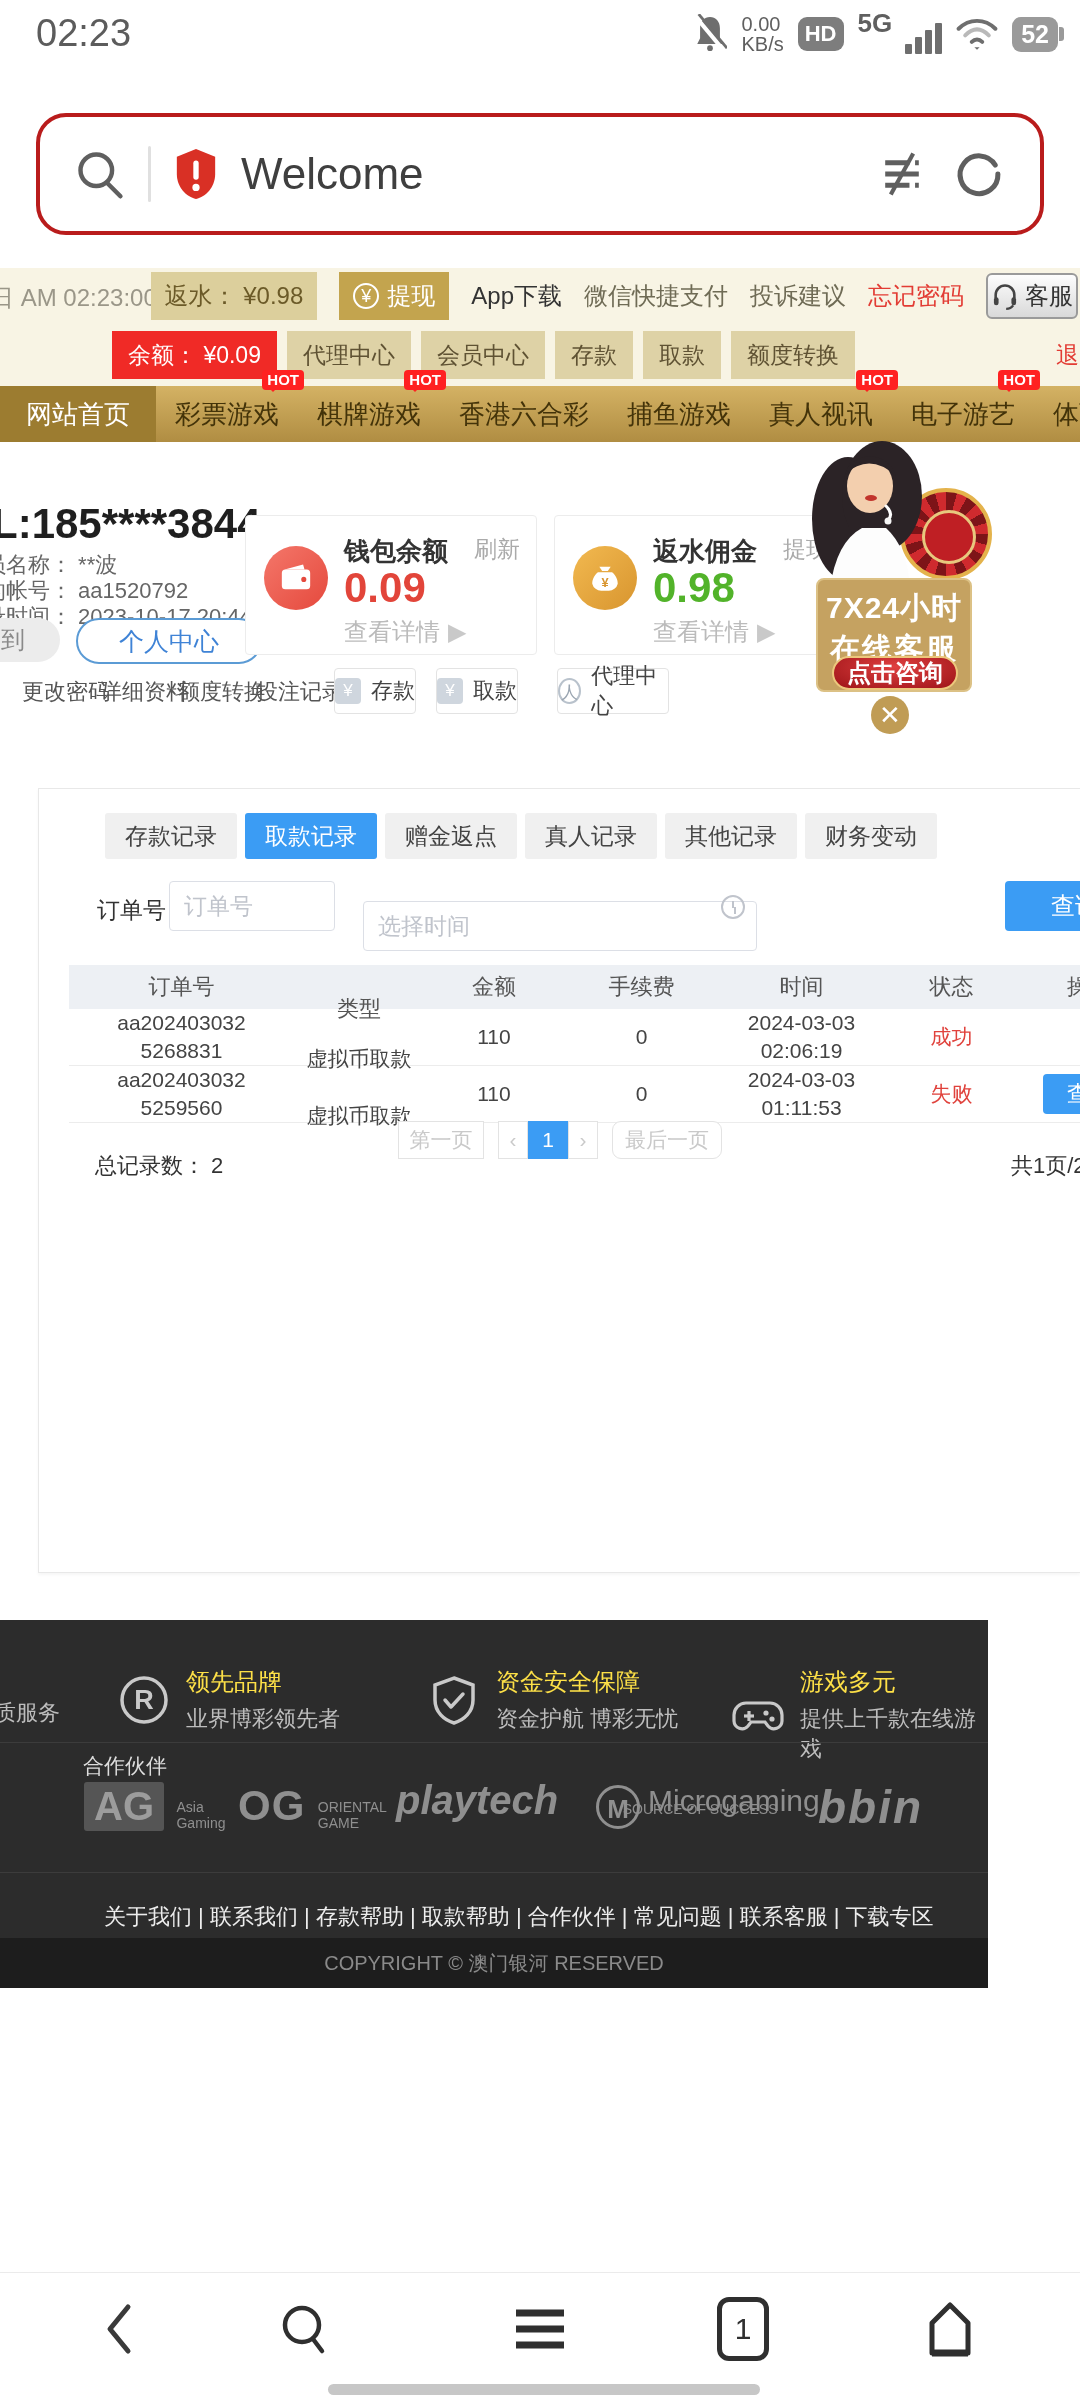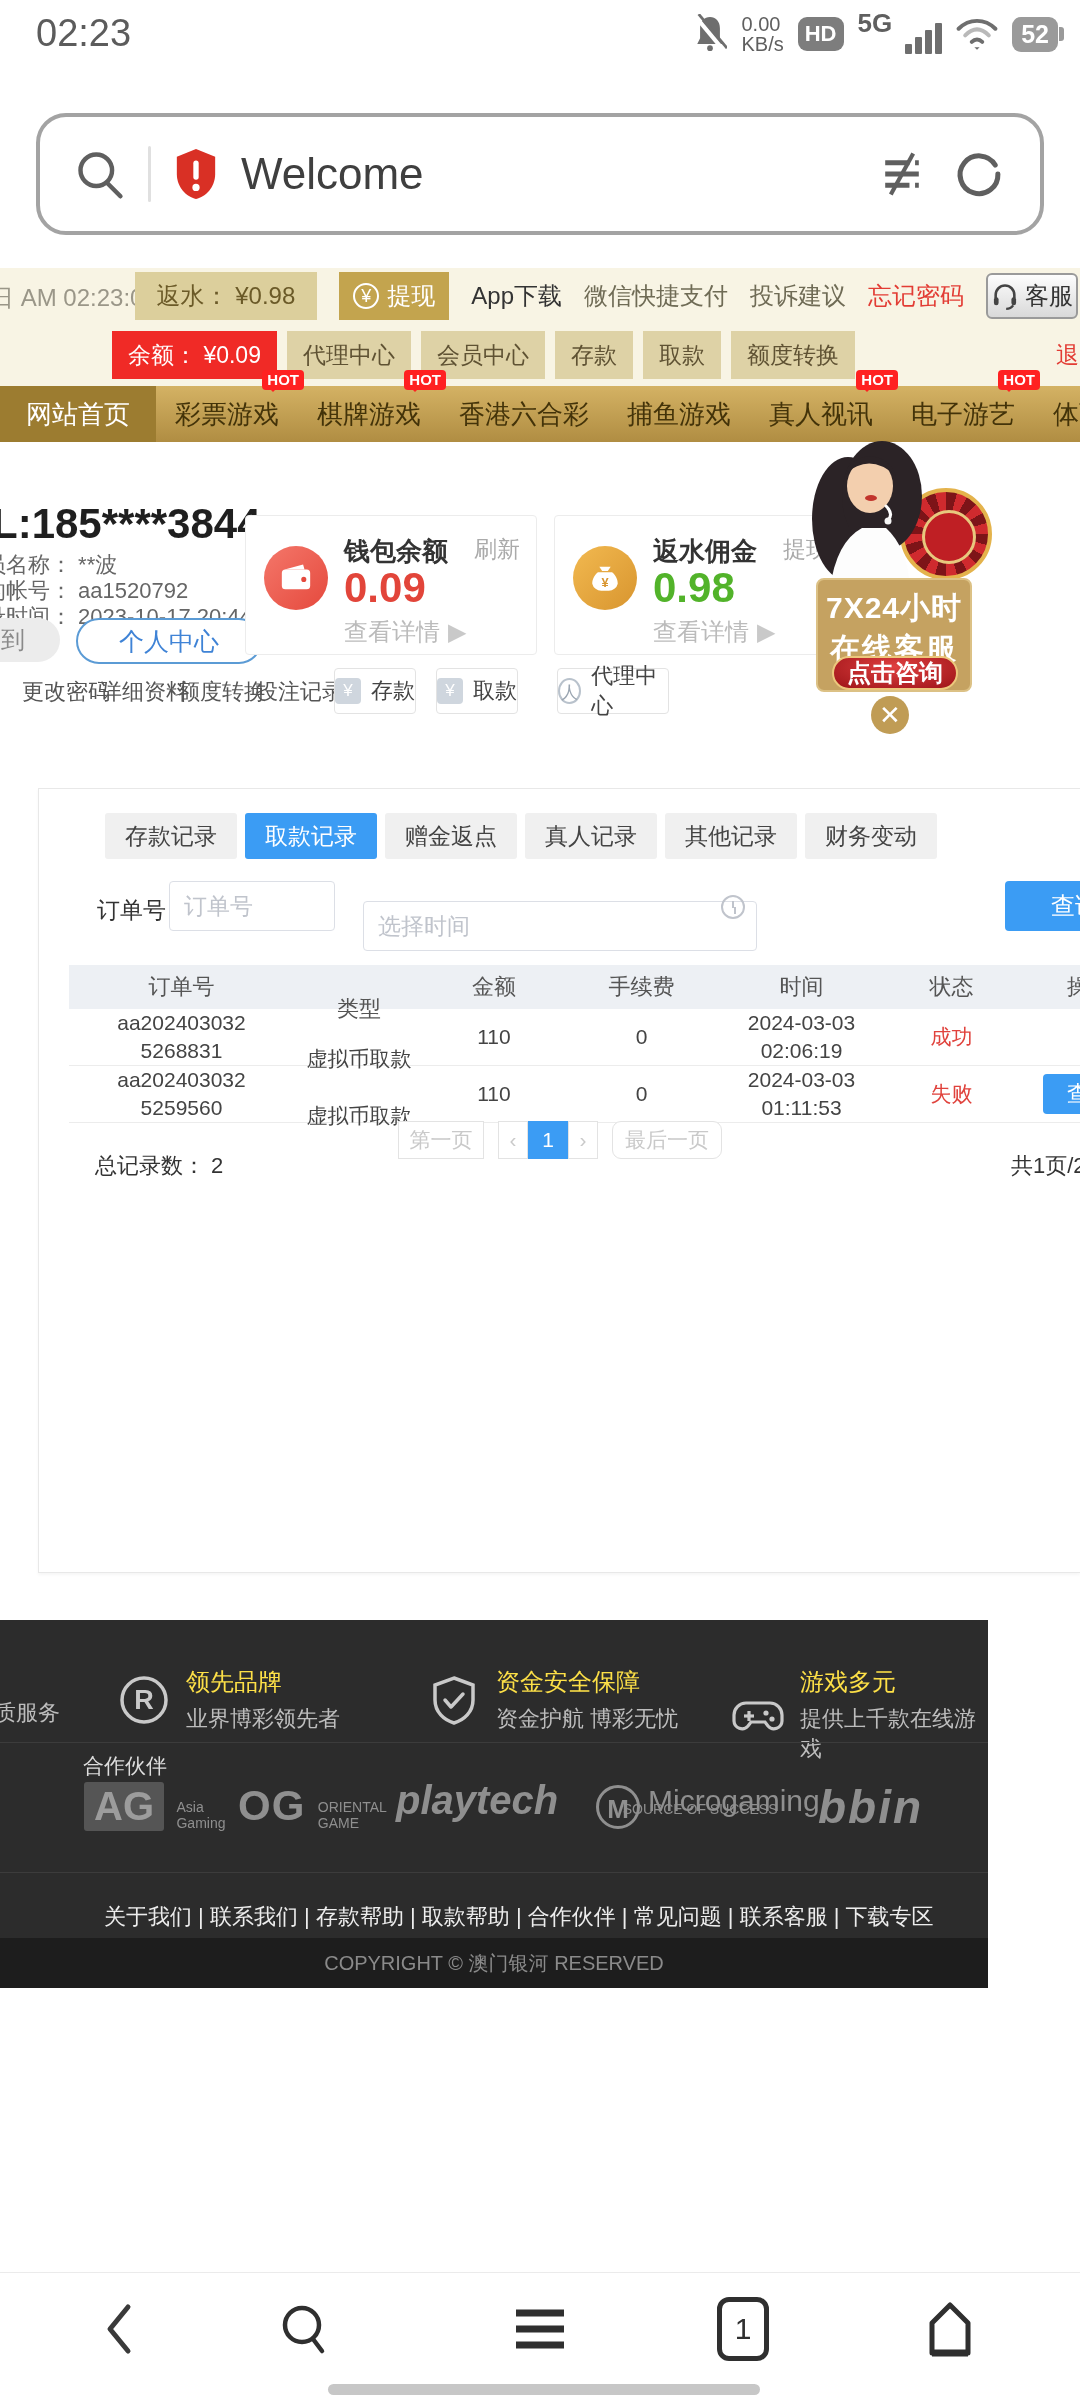--- a/index.html
+++ b/index.html
@@ -13,30 +13,30 @@
   .speed{display:flex;flex-direction:column;align-items:flex-start;line-height:1.02;font-size:20px;color:#5f5f5f;}
   .hd-badge{background:#7d7d7d;color:#fff;font-weight:bold;font-size:22px;border-radius:9px;padding:4px 7px;}
   .net5g{display:flex;align-items:flex-end;gap:13px;}
   .net5g .g5{font-size:26px;font-weight:bold;color:#5f5f5f;line-height:.7;margin-bottom:22px;}
   .bars{display:flex;align-items:flex-end;gap:3px;}
   .bars i{display:block;width:7px;background:#6e6e6e;border-radius:1px;}
   .battery{position:relative;background:#9a9a9a;color:#fff;font-weight:bold;font-size:25px;border-radius:9px;padding:3px 9px;}
   .battery:after{content:"";position:absolute;right:-6px;top:10px;width:5px;height:14px;background:#9a9a9a;border-radius:0 3px 3px 0;}
 
   
-  .url-bar{left:36px;top:113px;width:1008px;height:122px;border:4px solid #a3a3a3;border-radius:30px;background:#fff;display:flex;align-items:center;padding:0 34px;gap:22px;}
+  .url-bar{left:36px;top:113px;width:1008px;height:122px;border:4px solid #b91c1c;border-radius:30px;background:#fff;display:flex;align-items:center;padding:0 34px;gap:22px;}
   .url-text{font-size:44px;color:#3f3f3f;}
   .vdiv{width:3px;height:56px;background:#e0e0e0;border-radius:2px;}
   .grow{flex:1;}
 
   
   .site-topbar{left:0;top:268px;width:1080px;height:56px;background:#f8f4e4;display:flex;align-items:center;}
   .tb-date{position:absolute;left:-10px;top:14px;font-size:24px;color:#9a9688;white-space:nowrap;}
   .tb-right{position:absolute;right:0;top:0;height:56px;display:flex;align-items:center;gap:22px;padding-right:2px;}
-  .khaki-chip{background:#dccf9c;color:#6b5a28;font-size:24px;padding:8px 22px;white-space:nowrap;}
+  .khaki-chip{background:#dccf9c;color:#6b5a28;font-size:24px;padding:8px 14px;white-space:nowrap;}
   .gold-chip{background:#c3a44e;color:#fff;font-size:24px;padding:8px 14px;display:flex;align-items:center;gap:8px;white-space:nowrap;}
   .coin-ic{display:inline-block;width:26px;height:26px;border:2px solid #fff;border-radius:50%;color:#fff;font-size:18px;line-height:23px;text-align:center;}
   .tb-link{font-size:24px;color:#6f6b55;white-space:nowrap;}
   .tb-link.strong{color:#333;}
   .tb-link.red{color:#e23c34;}
   .cs-btn{width:92px;height:46px;border:2px solid #9a9a9a;border-radius:6px;background:linear-gradient(#fdfdfd,#d9d9d9);display:flex;align-items:center;justify-content:center;gap:6px;font-size:24px;color:#333;}
 
   
   .account-row{left:0;top:324px;width:1080px;height:62px;background:#f8f4e4;display:flex;align-items:center;gap:10px;padding-left:112px;}
   .badge{height:48px;display:flex;align-items:center;padding:0 16px;font-size:23px;white-space:nowrap;}

